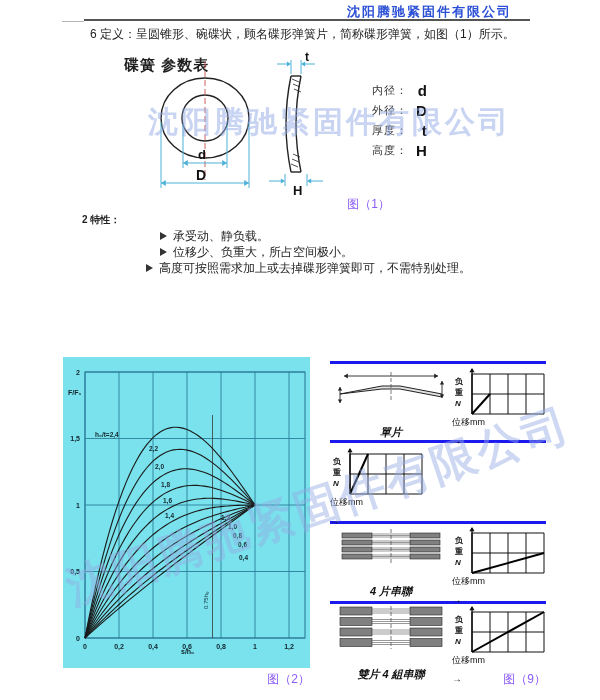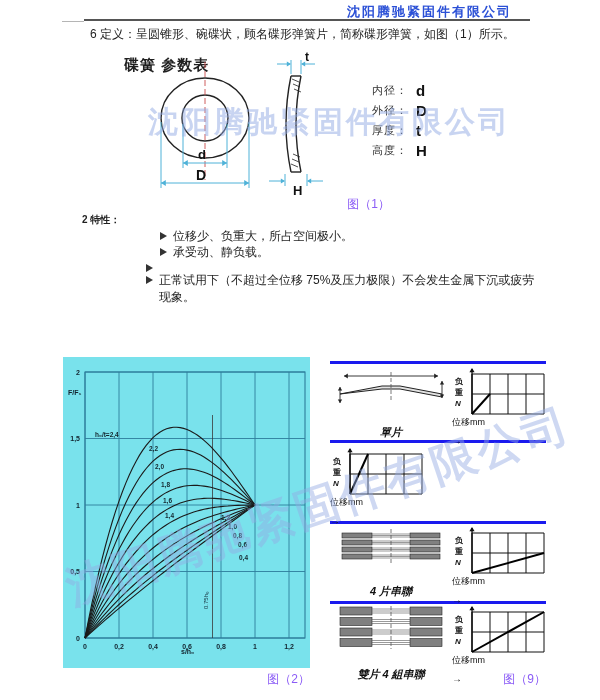--- a/index.html
+++ b/index.html
@@ -11,21 +11,21 @@
   
   .company{top:3px;right:88px;font-size:13px;font-weight:bold;color:#2b50d6;letter-spacing:2px;white-space:nowrap;}
   .header-line{top:19px;left:84px;width:446px;border-top:2px solid #555;}
   .header-line-stub{top:21px;left:62px;width:22px;border-top:1px solid #b5b5b5;}
   
   .definition{top:27px;left:90px;width:450px;font-size:12px;line-height:15px;}
   
   .fig1-title{top:56px;left:124px;font-size:15px;font-weight:bold;letter-spacing:1px;}
   .fig1-svg{top:52px;left:95px;}
   .fig1-params{top:80px;left:372px;}
-  .fig1-params .prow{display:flex;align-items:center;height:20px;}
+  .fig1-params .prow{display:flex;align-items:center;height:20px;justify-content:space-between;}
   .fig1-params .plab{font-size:11px;color:#333;width:44px;letter-spacing:1px;}
   .fig1-params .pval{font-size:15px;font-weight:bold;color:#111;}
   .caption{font-size:12px;text-align:right;color:#8b5cf6;}
   .cap1{top:196px;left:190px;width:200px;}
   
   .feat-head{top:213px;left:82px;font-size:10px;font-weight:bold;}
   .feat-list{top:228px;left:146px;width:398px;z-index:2;}
   .feat-item{display:flex;gap:6px;font-size:12px;line-height:16.2px;}
   .feat-item.indent{padding-left:14px;}
   .tri{width:0;height:0;border-left:7px solid #333;border-top:4.5px solid transparent;border-bottom:4.5px solid transparent;margin-top:4px;flex:0 0 auto;}
@@ -114,32 +114,29 @@
       <span class="plab">高度：</span>
       <span class="pval">H</span>
     </div>
 </div>
 <div class="abs caption cap1">图（1）</div>
 
 <div class="abs feat-head">2 特性：</div>
 <div id="feat-list" class="abs feat-list">
     <div class="feat-item indent">
       <span class="tri"></span>
-      <span>位移少、负重大，所占空间极小。</span>
+      <span>承受动、静负载。</span>
     </div>
     <div class="feat-item indent">
       <span class="tri"></span>
-      <span>承受动、静负载。</span>
+      <span>位移少、负重大，所占空间极小。</span>
     </div>
     <div class="feat-item">
       <span class="tri"></span>
-    </div>
-    <div class="feat-item">
-      <span class="tri"></span>
-      <span>正常试用下（不超过全位移 75%及压力极限）不会发生金属下沉或疲劳现象。</span>
+      <span>高度可按照需求加上或去掉碟形弹簧即可，不需特别处理。</span>
     </div>
   </div>
 
 <svg id="chart-svg" class="abs chart-wrap" width="247" height="311" viewBox="0 0 247 311">
     <rect x="0" y="0" width="247" height="311" fill="#79e2ec"></rect>
     <line x1="22" y1="15" x2="22" y2="281" stroke="#2e7d9c" stroke-width="0.9"></line>
     <text x="22" y="292" font-size="7" fill="#12232e" font-family="&quot;Liberation Sans&quot;,&quot;DejaVu Sans&quot;,sans-serif" text-anchor="middle" font-weight="bold">0</text>
     <line x1="56" y1="15" x2="56" y2="281" stroke="#2e7d9c" stroke-width="0.9"></line>
     <text x="56" y="292" font-size="7" fill="#12232e" font-family="&quot;Liberation Sans&quot;,&quot;DejaVu Sans&quot;,sans-serif" text-anchor="middle" font-weight="bold">0,2</text>
     <line x1="90" y1="15" x2="90" y2="281" stroke="#2e7d9c" stroke-width="0.9"></line>

